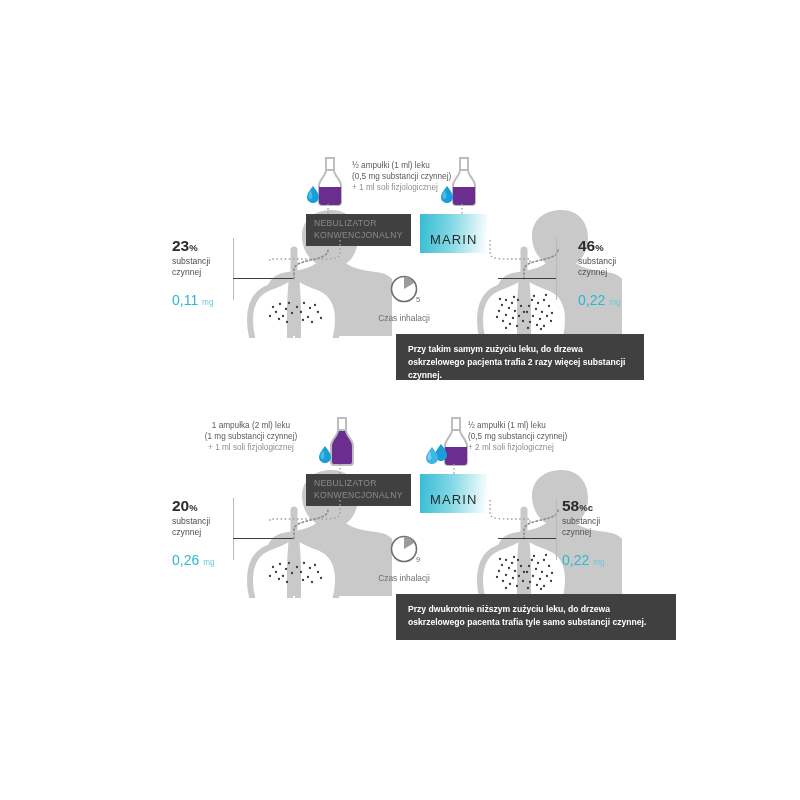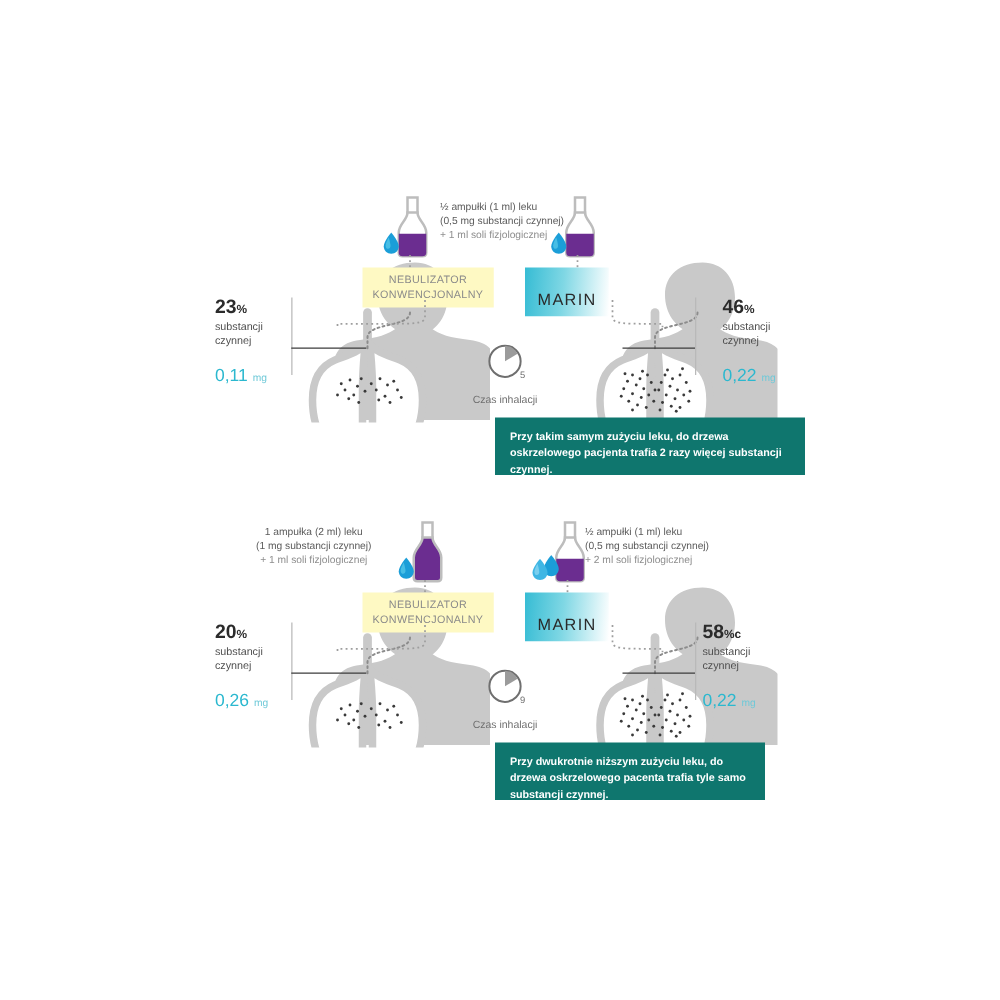--- a/index.html
+++ b/index.html
@@ -19,28 +19,29 @@
     font-size:8.2px;
     line-height:11px;
     color:#5b5b5b;
     white-space:nowrap;
   }
   .vial-label .l3{color:#8e8e8e;}
 
   
   .device-chip{
     position:absolute;
-    background:#fef9c3;
+    background:#404040;
     color:#8a8a8a;
     font-size:8.6px;
     line-height:11.5px;
     letter-spacing:.3px;
     padding:4px 8px 5px 8px;
-    text-align:center;
+    text-align:left;
     white-space:nowrap;
+    margin-left:16px;
   }
   
   .marin-chip{
     position:absolute;
     background:linear-gradient(95deg,#36bcd4 0%,#7fd7e4 45%,#ffffff 100%);
     color:#2a2a2a;
     font-size:13px;
     letter-spacing:1.1px;
     padding:18px 10px 6px 10px;
     white-space:nowrap;
@@ -68,21 +69,21 @@
   
   .lead{position:absolute;background:#3d3d3d;height:1.4px;}
 
   
   .clock-wrap{position:absolute;text-align:center;}
   .clock-cap{font-size:8.4px;color:#6f6f6f;margin-top:2px;}
 
   
   .callout{
     position:absolute;
-    background:#0f766e;
+    background:#404040;
     color:#ffffff;
     font-size:8.6px;
     font-weight:bold;
     line-height:13.2px;
     padding:9px 12px 10px 12px;
     box-sizing:border-box;
   }
 </style>
 </head>
 <body>
@@ -447,15 +448,15 @@
 
 <div class="clock-wrap" style="left:372px;top:535px;width:64px;">
   <svg width="64" height="32">
     <circle cx="32" cy="14" r="12.5" fill="none" stroke="#6f6f6f" stroke-width="1.6"></circle>
     <path d="M32,14 L32,1.5 A12.5,12.5 0 0,1 42,8 Z" fill="#9b9b9b"></path>
     <text x="44" y="27" font-family="Liberation Sans, sans-serif" font-size="7.5" fill="#6f6f6f">9</text>
   </svg>
   <div class="clock-cap">Czas inhalacji</div>
 </div>
 
-<div class="callout" style="left:396px;top:594px;width:216px;height:46px;">Przy dwukrotnie niższym zużyciu leku, do drzewa oskrzelowego pacenta trafia tyle samo substancji czynnej.</div>
+<div class="callout" style="left:396px;top:594px;width:280px;height:46px;">Przy dwukrotnie niższym zużyciu leku, do drzewa oskrzelowego pacenta trafia tyle samo substancji czynnej.</div>
 
 </div>
 
 </body></html>

